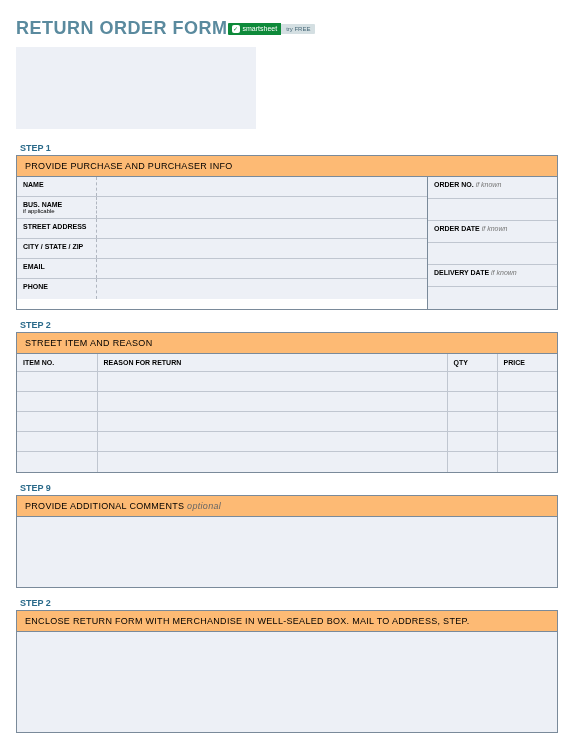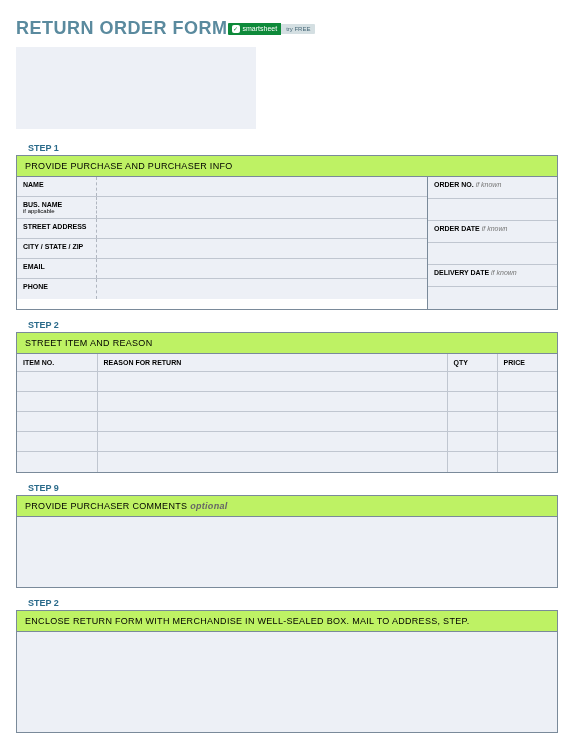--- a/index.html
+++ b/index.html
@@ -4,24 +4,24 @@
 <style>
 * { box-sizing: border-box; margin: 0; padding: 0; }
 body { font-family: Arial, sans-serif; background: #fff; padding: 18px 16px; width: 574px; }
 .title-row { display: flex; align-items: center; gap: 0; margin-bottom: 8px; }
 .title { color: #5a8a9e; font-size: 18px; font-weight: bold; letter-spacing: 0.5px; }
 .badge { display: inline-flex; align-items: center; height: 14px; }
 .badge-left { background: #0e8a3a; color: #fff; font-size: 7px; padding: 2px 4px; display: flex; align-items: center; border-radius: 1px 0 0 1px; }
 .badge-left::before { content: "✓"; background: #fff; color: #0e8a3a; border-radius: 2px; width: 8px; height: 8px; margin-right: 3px; display: flex; align-items: center; justify-content: center; font-size: 6px; }
 .badge-right { background: #d4dfe2; color: #4a6a7a; font-size: 6px; padding: 2px 5px; border-radius: 0 1px 1px 0; }
 .hero-box { width: 240px; height: 82px; background: #edf0f6; margin-bottom: 14px; }
-.step-label { color: #2a6a8a; font-size: 9px; font-weight: bold; margin: 4px 12px 2px; }
+.step-label { color: #2a6a8a; font-size: 9px; font-weight: bold; margin: 4px 4px 2px; }
 .section { border: 1px solid #7a8a9a; margin-bottom: 10px; }
-.section-header { background: #bef264; padding: 5px 8px; font-size: 9px; letter-spacing: 0.3px; border-bottom: 1px solid #7a8a9a; }
-.section-header .optional { font-style: italic; color: #666; font-weight: bold; }
+.section-header { background: #fdba74; padding: 5px 8px; font-size: 9px; letter-spacing: 0.3px; border-bottom: 1px solid #7a8a9a; }
+.section-header .optional { font-style: italic; color: #666; font-weight: normal; }
 .purchaser-body { display: flex; }
 .pur-left { flex: 1; }
 .pur-right { width: 130px; border-left: 1px solid #7a8a9a; }
 .row { display: flex; border-bottom: 1px solid #c0c6d0; background: #edf0f6; min-height: 20px; }
 .row:last-child { border-bottom: none; }
 .label-cell { width: 80px; padding: 4px 6px; font-size: 7px; font-weight: bold; border-right: 1px dashed #b0b6c0; }
 .label-cell .sub { font-weight: normal; font-size: 6px; display: block; }
 .value-cell { flex: 1; padding: 4px 6px; }
 .right-row { background: #edf0f6; border-bottom: 1px solid #c0c6d0; min-height: 20px; padding: 4px 6px; font-size: 7px; font-weight: bold; height: 22px; }
 .right-row .hint { font-weight: normal; font-style: italic; color: #777; }
@@ -147,21 +147,21 @@
           <td></td>
           <td></td>
         </tr>
     </tbody>
   </table>
 </div>
 
 <div class="step-label">STEP 9</div>
 <div class="section">
   <div class="section-header">
-    <span>PROVIDE PURCHASER COMMENTS</span> <span class="optional">optional</span>
+    <span>PROVIDE ADDITIONAL COMMENTS</span> <span class="optional">optional</span>
   </div>
   <div class="comments-body"></div>
 </div>
 
 <div class="step-label">STEP 2</div>
 <div class="section">
   <div class="section-header">ENCLOSE RETURN FORM WITH MERCHANDISE IN WELL-SEALED BOX.  MAIL TO ADDRESS, STEP.</div>
   <div class="enclose-body"></div>
 </div>
 

